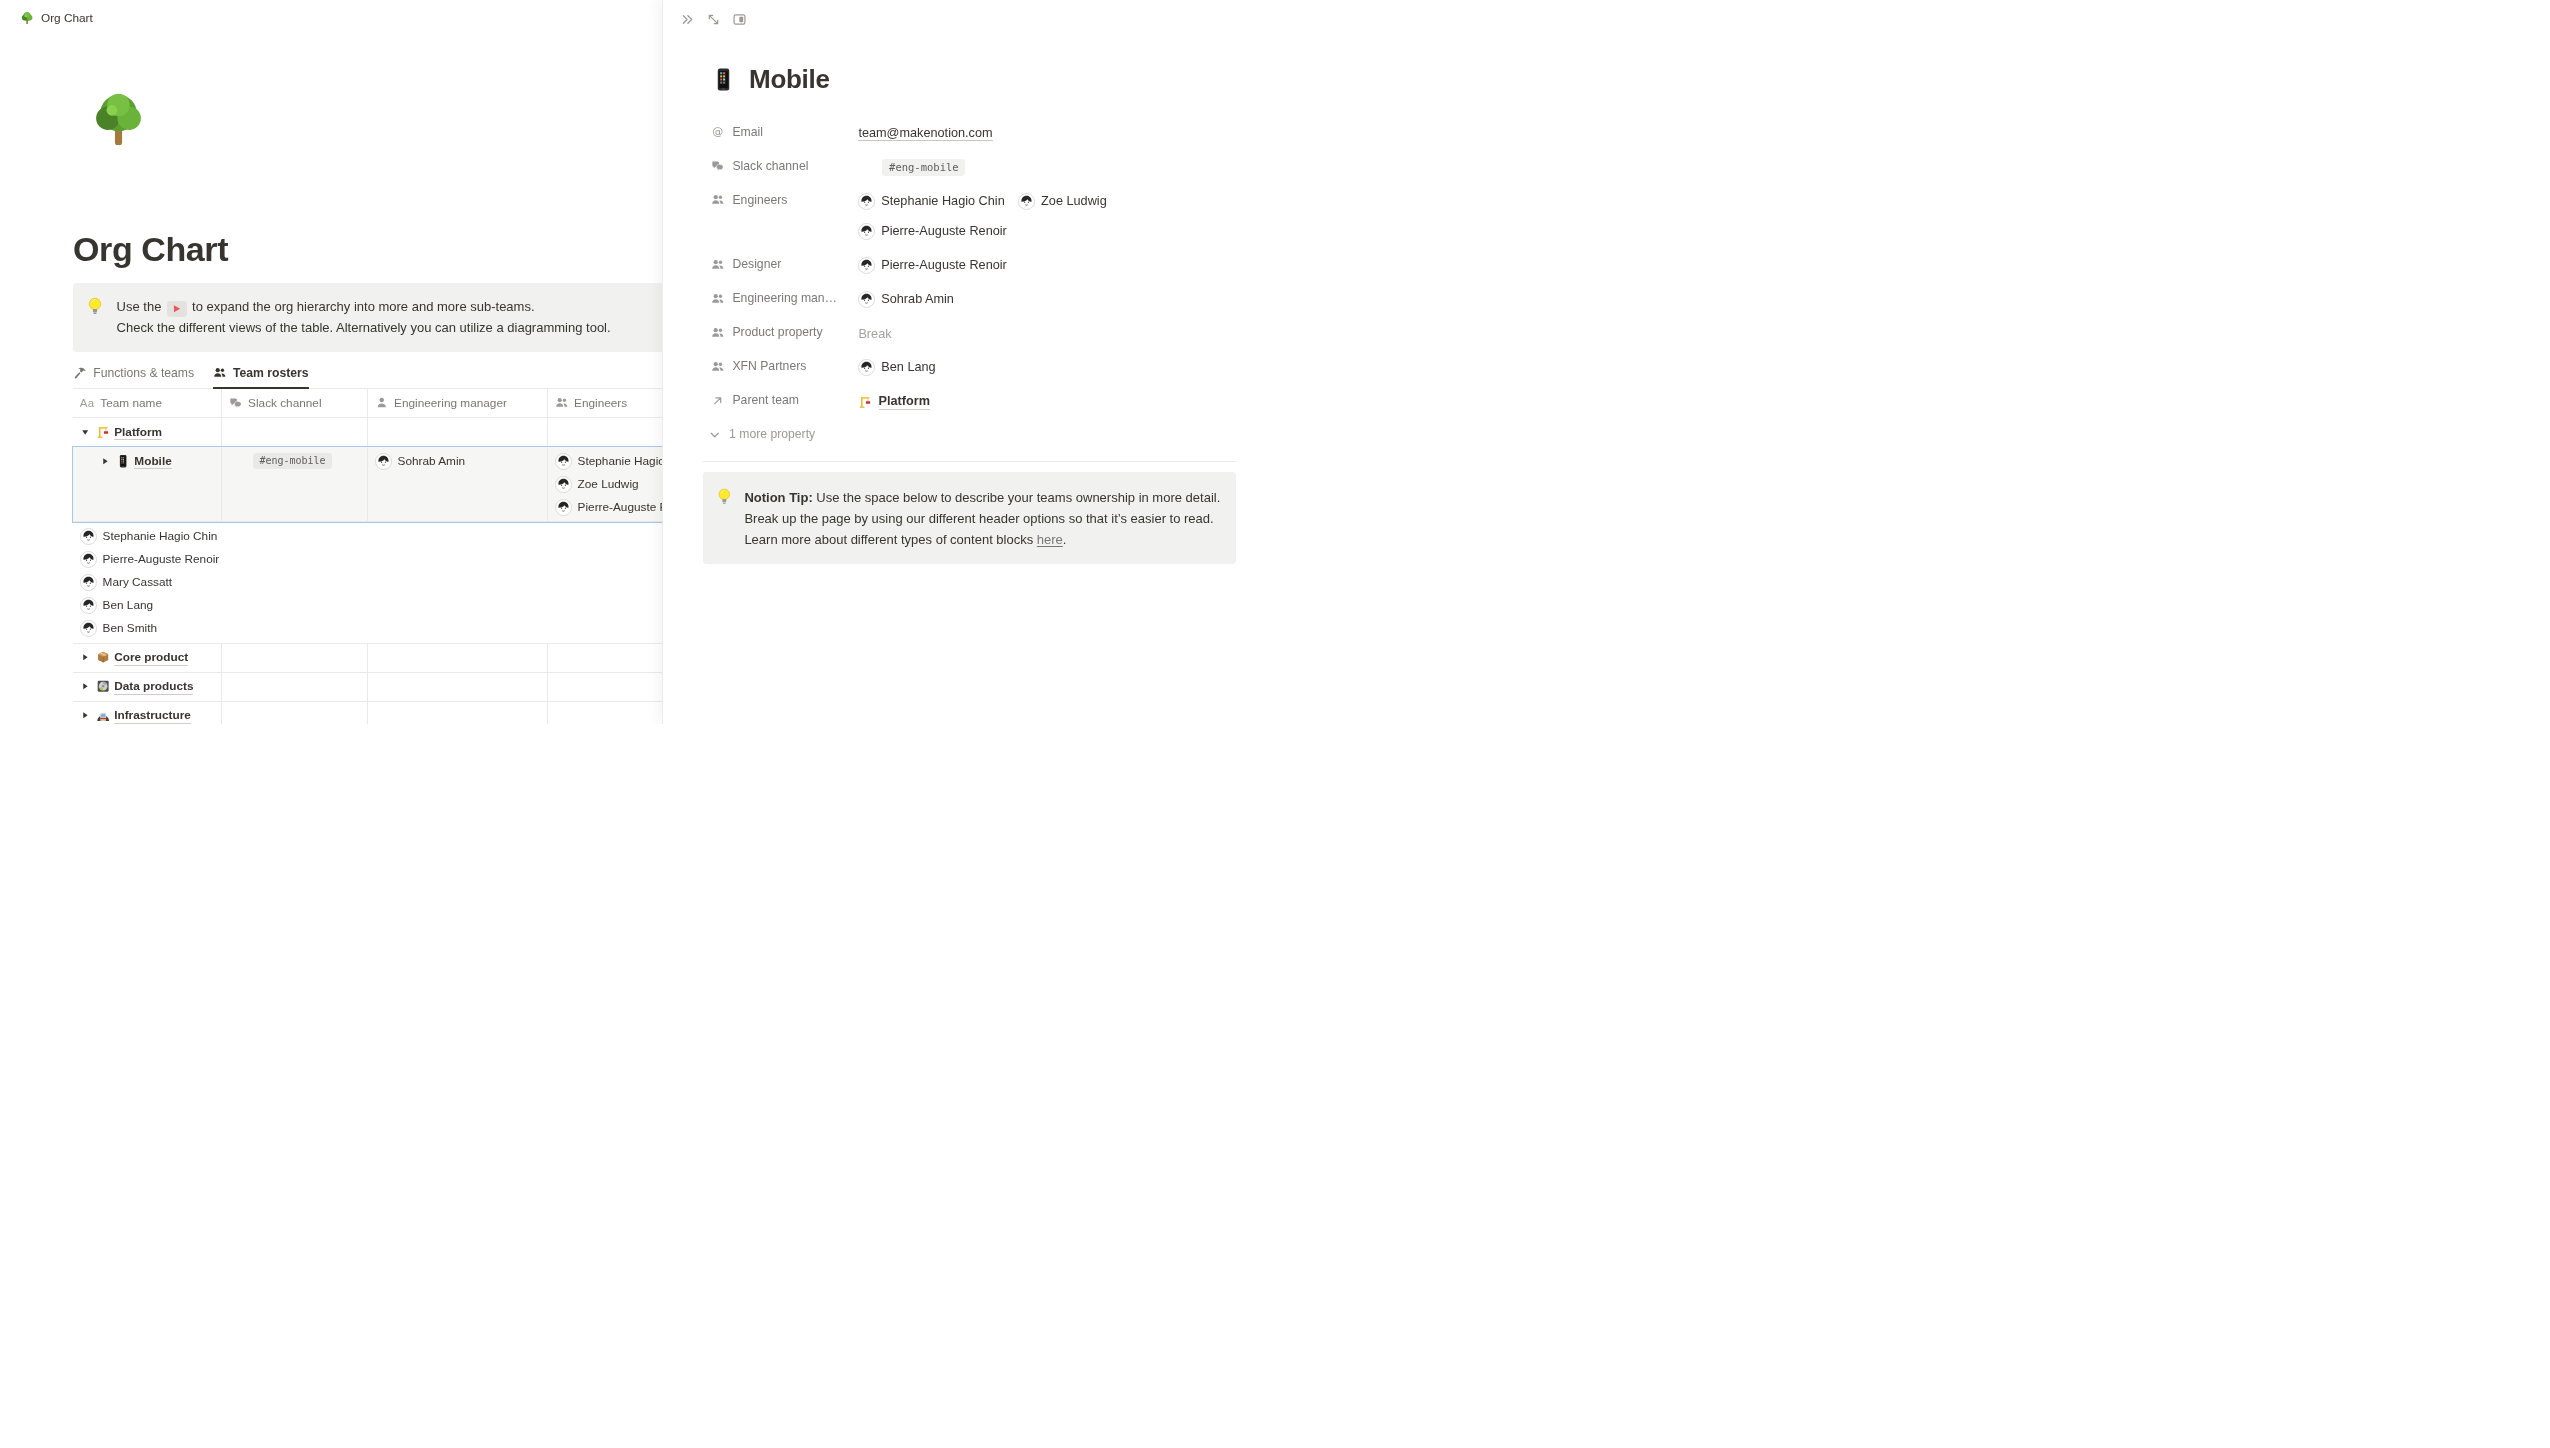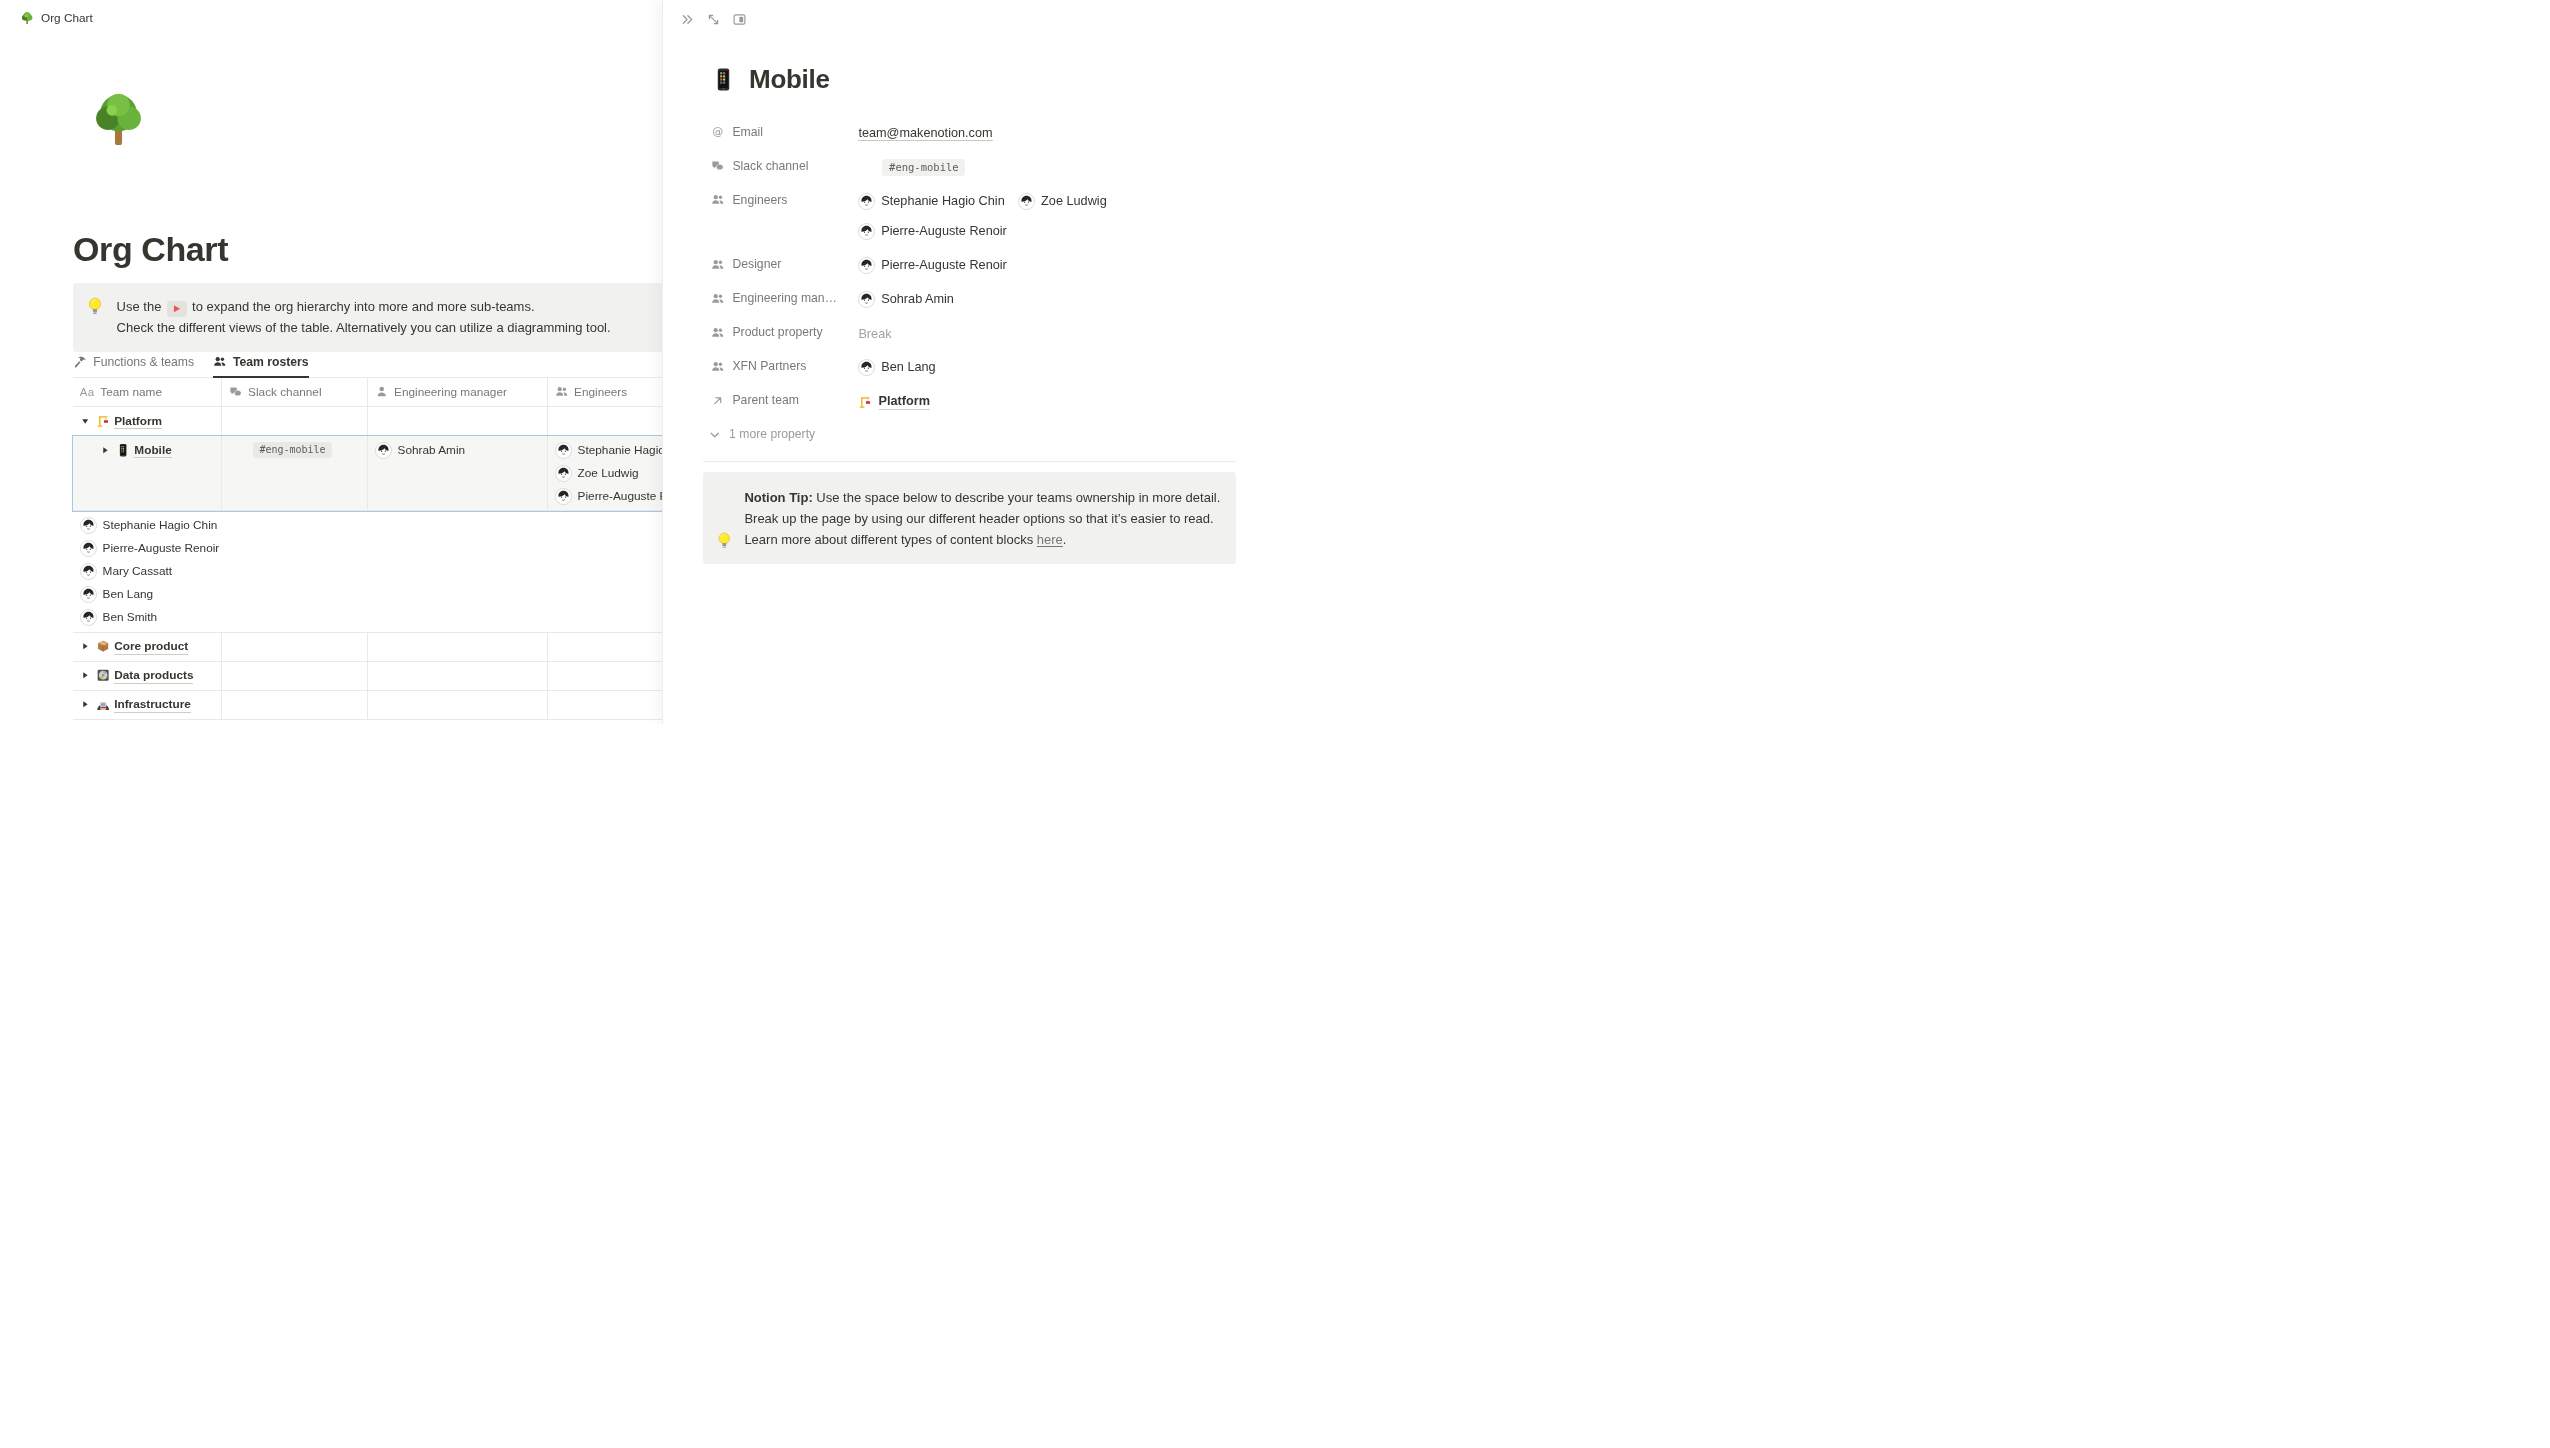--- a/index.html
+++ b/index.html
@@ -15,21 +15,21 @@
   .topbar{height:37px;display:flex;align-items:center;padding:0 15px;}
   .crumb{display:flex;align-items:center;gap:6.7px;font-size:11.8px;padding:3.4px 5px;border-radius:3.4px;cursor:pointer;}
   .content{padding-left:73px;}
   .page-icon{margin:52px 0 0 15px;width:61px;height:61px;}
   .page-title{margin:76px 0 0 0;font-size:34px;line-height:40px;font-weight:700;letter-spacing:-0.4px;}
   .callout{margin-top:13.5px;width:999px;background:var(--callout_background,#f1f1ef);border-radius:3.4px;
            padding:13.5px 13.5px 13.5px 11.8px;display:flex;gap:11.8px;box-sizing:border-box;}
   .callout-text{font-size:13px;line-height:21px;}
   .keycap{display:inline-flex;align-items:center;justify-content:center;background:#e3e2df;border-radius:3.4px;
           width:20px;height:16px;vertical-align:-2.5px;margin:0 1.7px;}
-  .tabs{display:flex;gap:18.6px;border-bottom:0.8px solid #e9e9e7;width:855px;padding-top:3px;}
+  .tabs{display:flex;gap:18.6px;border-bottom:0.8px solid #e9e9e7;width:855px;padding-top:14px;}
   .tab{display:flex;gap:6.7px;align-items:center;padding-bottom:8.4px;color:#787774;font-weight:500;font-size:12.2px;cursor:pointer;}
   .tab.active{color:#37352f;border-bottom:2.1px solid #37352f;margin-bottom:-1.3px;padding-bottom:6.7px;font-weight:600;}
   .tab .icon{color:#787774;}
   .tab.active .icon{color:#37352f;}
 
   #table{width:855px;}
   .tr{display:grid;grid-template-columns:148px 146px 180px 381px;border-bottom:0.8px solid #e9e9e7;background:#fff;}
   .tr.selected{background:#f6f6f4;outline:1.7px solid var(--selected_row_outline,#a9c7e8);outline-offset:-0.8px;}
   .td,.th{padding:5.9px 6.7px;border-left:0.8px solid #e9e9e7;box-sizing:border-box;font-size:11.8px;min-height:28px;}
   .td:first-child,.th:first-child{border-left:none;}
@@ -62,21 +62,21 @@
   .prop-value{display:flex;align-items:center;flex-wrap:wrap;gap:13.5px;font-size:12.7px;min-height:17px;}
   .email-link{border-bottom:0.8px solid #c9c7c2;cursor:pointer;}
   .panel .tag{background:#f1f1ef;font-size:10.5px;}
   .empty-val{color:#a3a29e;cursor:pointer;}
   .page-chip{display:flex;align-items:center;gap:5.9px;cursor:pointer;}
   .page-chip .team-link{font-size:12.7px;line-height:16px;}
   .more{display:flex;gap:7.6px;align-items:center;color:#9b9a97;padding:8.4px 0 8.4px 5px;font-size:12.2px;cursor:pointer;}
   .more .icon{color:#9b9a97;}
   .divider{border-top:0.8px solid #ebebea;margin-top:11.8px;}
   .tip{margin-top:10px;background:var(--callout_background,#f1f1ef);border-radius:3.4px;padding:14.3px 13.5px 14.3px 11.8px;
-       display:flex;gap:11px;box-sizing:border-box;align-items:flex-end;}
+       display:flex;gap:11px;box-sizing:border-box;}
   .tip-text{font-size:13px;line-height:21px;}
   .tip-link{color:#787774;text-decoration:underline;text-underline-offset:1.7px;cursor:pointer;}
 </style>
 </head>
 <body>
 
 <div class="stage">
   <div class="main">
     <div class="topbar">
       <div class="crumb">

